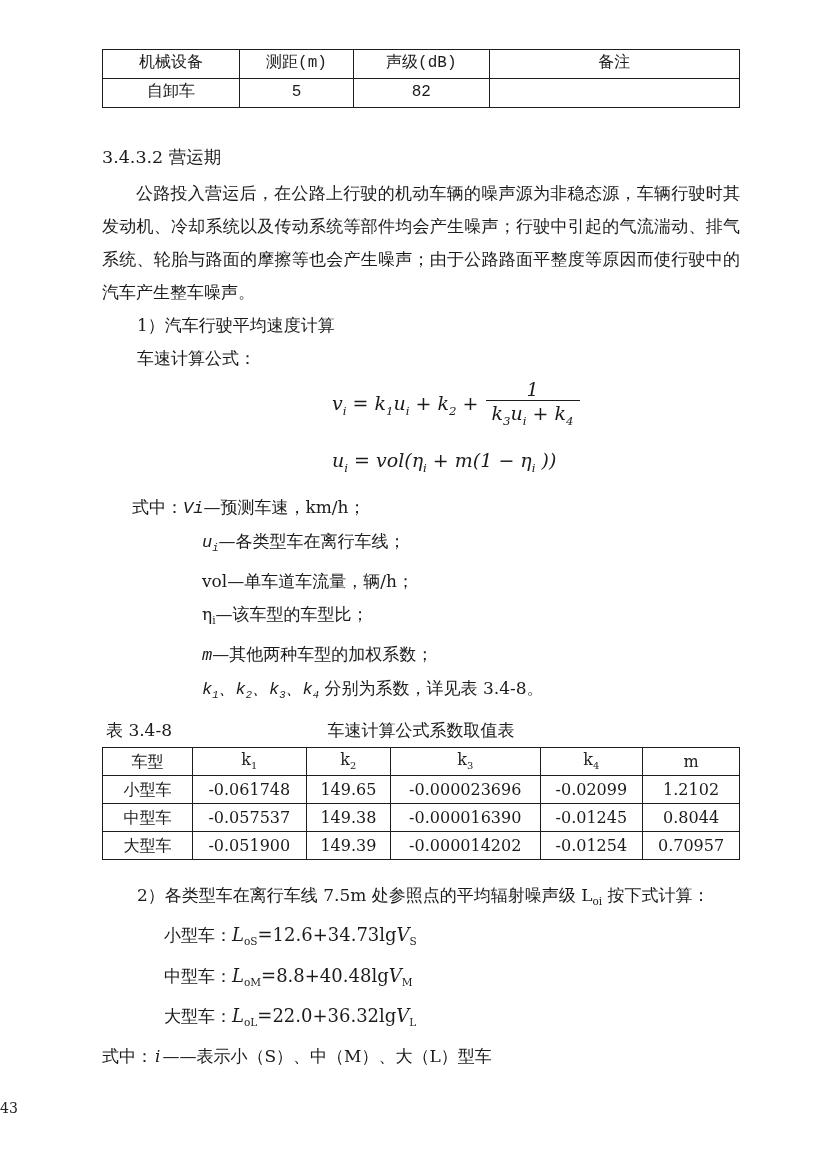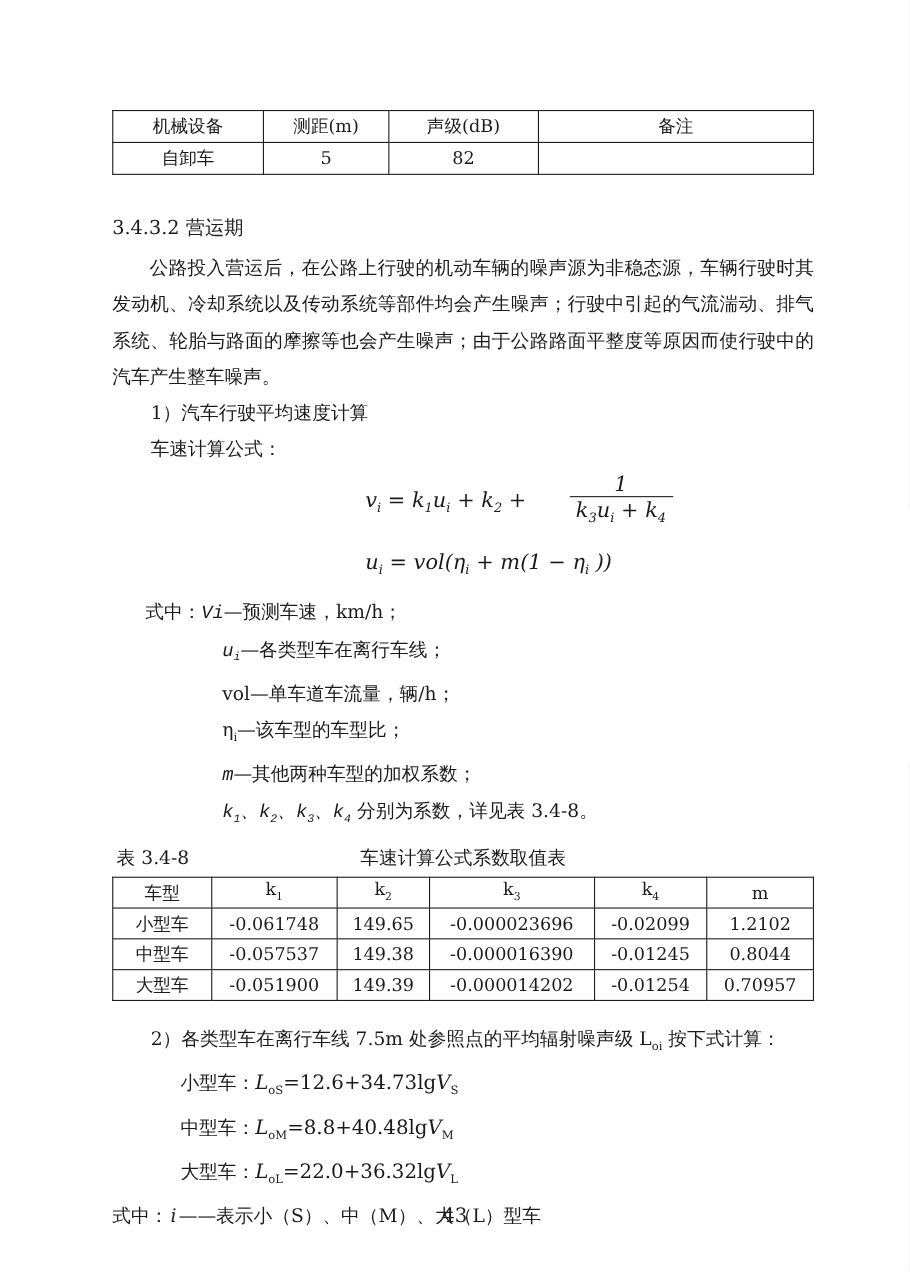--- a/index.html
+++ b/index.html
@@ -20,29 +20,29 @@
   table.tbl th,table.tbl td{
     border:1.5px solid #1d1d1d;
     font-weight:normal;
     padding:0 2px;
     height:28px;
     font-size:16px;
     line-height:1.1;
     overflow:hidden;
     white-space:nowrap;
   }
-  table.equipment{margin-top:100px;}
+  table.equipment{margin-top:49px;font-family:Liberation Mono, monospace;}
   table.coef td,table.coef th{height:27px;}
 
   h3.sec{font-size:17.5px;font-weight:normal;margin:36px 0 0 0;line-height:26px;letter-spacing:0;}
   .para{margin:7px 0 0 0;line-height:33px;text-align:justify;text-indent:2em;}
   .indent1{margin:0;line-height:33px;padding-left:35px;}
 
   .equations{margin:4px 0 0 230px;}
-  .eq{font-size:19px;gap:32px;}
+  .eq{font-size:19px;}
   .math,.math sub{font-style:italic;}
   sub{font-size:0.62em;}
   .eq1{display:flex;align-items:center;height:52px;}
   .frac{display:inline-flex;flex-direction:column;text-align:center;vertical-align:middle;margin-left:7px;}
   .frac .num{line-height:22px;padding:0 14px;}
   .frac .den{line-height:24px;border-top:1.4px solid #1d1d1d;padding:0 6px;}
   .eq2{line-height:34px;margin-top:12px;}
 
   .where{margin:6px 0 0 0;}
   .where-line{line-height:33px;padding-left:100px;}
@@ -56,21 +56,21 @@
 
   .list2{margin:19px 0 0 0;line-height:33px;padding-left:35px;}
   .veh-line{line-height:33px;padding-left:62px;font-size:17px;}
   .veh-line .formula,.veh-line .formula-roman{font-size:18px;}
   .veh-line i{font-family:"DejaVu Serif","Liberation Serif",serif;}
   .where2{margin:0;line-height:33px;}
   .where2 .sym{font-style:italic;padding:0 2px;}
 
   .page-number{
     position:absolute;left:0;right:0;bottom:53px;
-    text-align:center;font-size:18px;color:#222;
+    font-size:14px;color:#222;
   }
 </style>
 </head>
 <body>
 
 <div class="page">
   <div class="content">
 
     <table class="tbl equipment">
       <colgroup>

